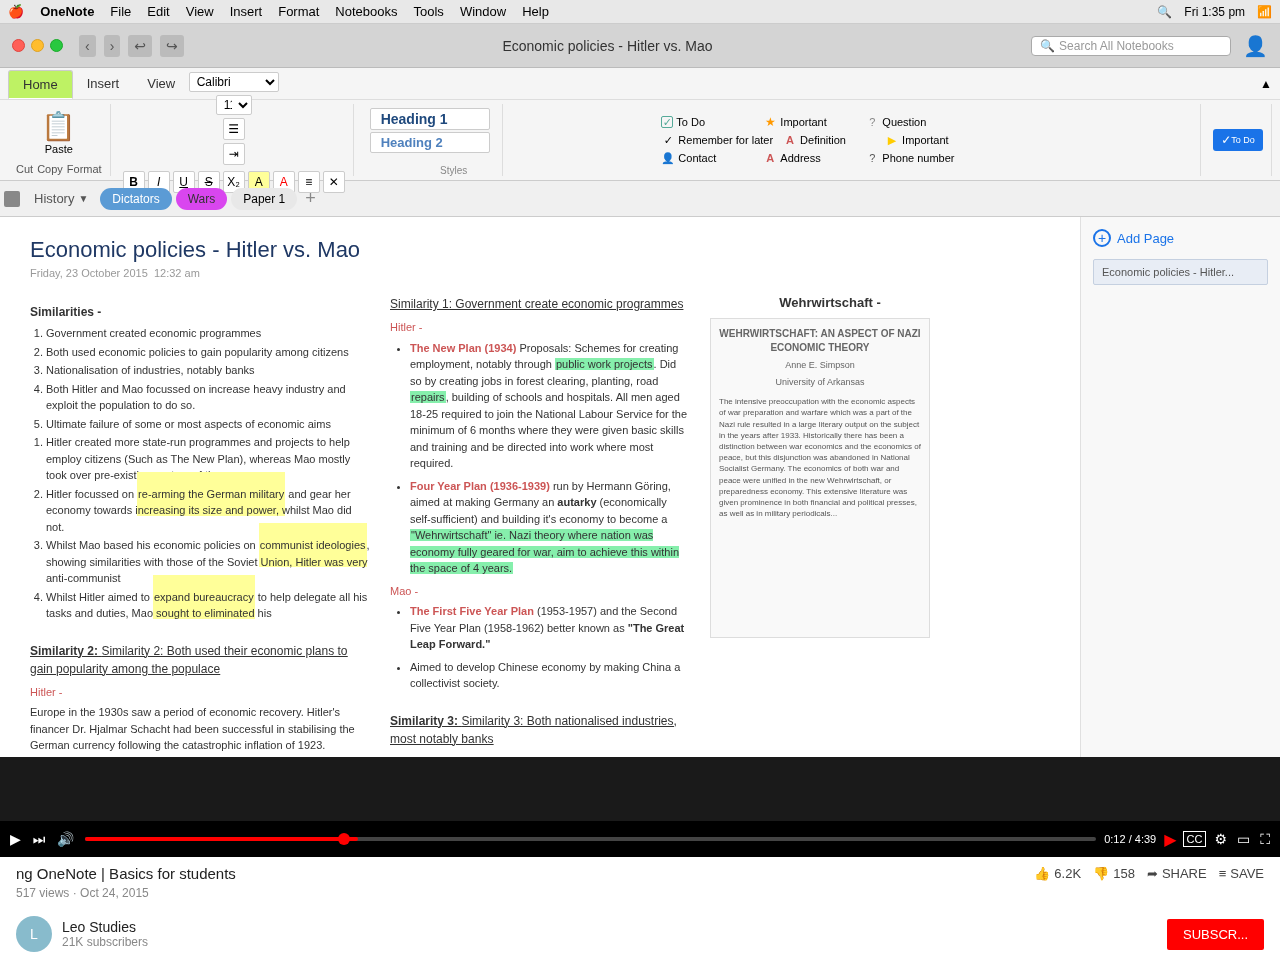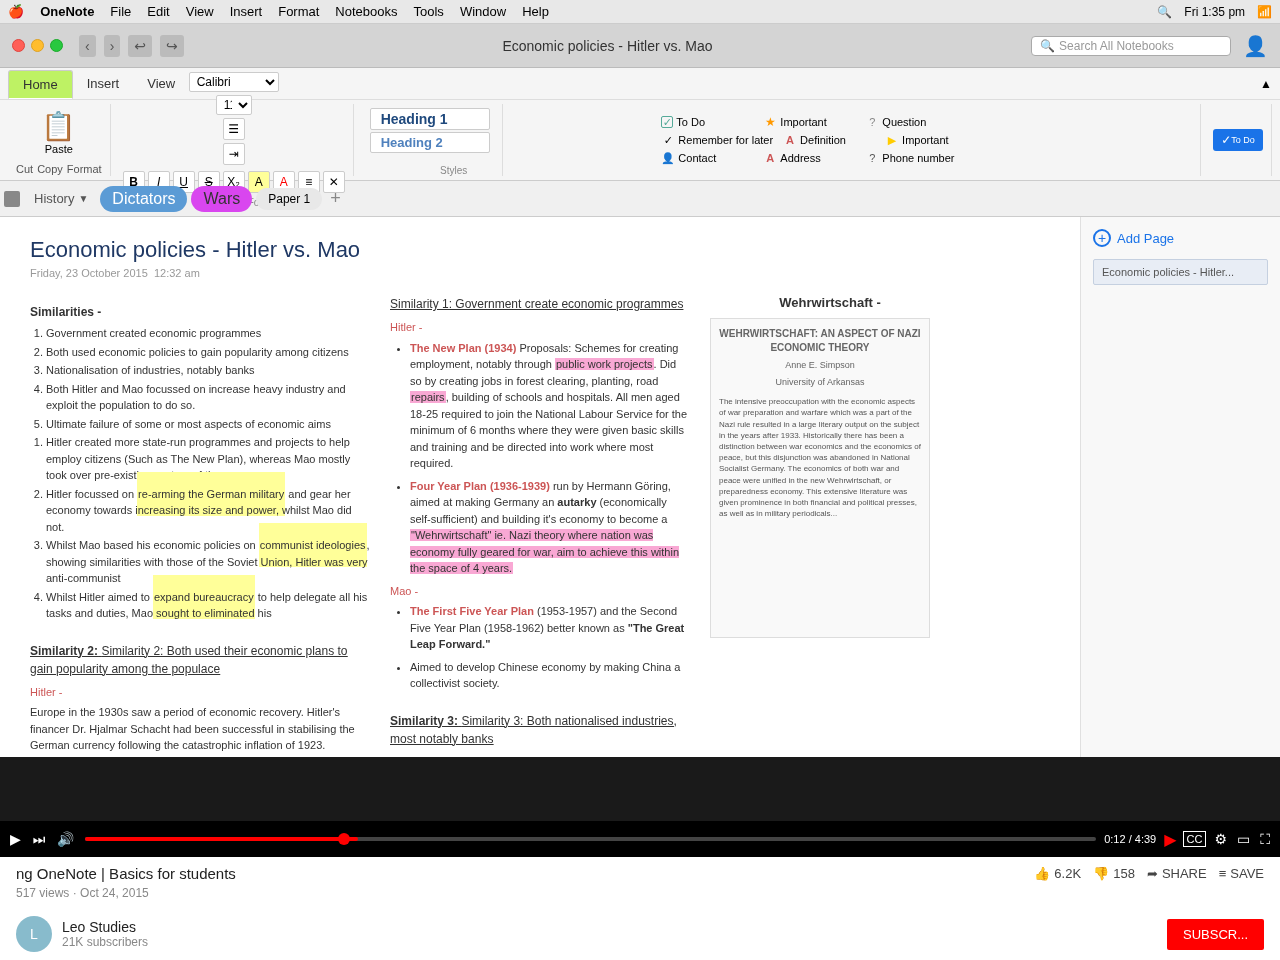--- a/index.html
+++ b/index.html
@@ -120,21 +120,21 @@
       background: #f0f0f0;
       height: 36px;
       display: flex;
       align-items: center;
       padding: 0 4px;
       border-bottom: 1px solid #ccc;
       gap: 4px;
     }
     .notebook-name { font-size: 13px; color: #555; display: flex; align-items: center; gap: 4px; cursor: pointer; padding: 4px 8px; }
     .notebook-name .chevron { font-size: 10px; }
-    .page-tab { padding: 4px 12px; border-radius: 16px; font-size: 16px; cursor: pointer; font-weight: 500; }
+    .page-tab { padding: 4px 12px; border-radius: 16px; font-size: 12px; cursor: pointer; font-weight: 500; }
     .tab-blue { background: #5b9bd5; color: white; }
     .tab-pink { background: #d946ef; color: #333; }
     .tab-add { background: none; border: none; font-size: 18px; color: #888; cursor: pointer; padding: 0 4px; }
 
     
     .main-area {
       display: flex;
       height: calc(960px - 24px - 44px - 116px - 36px - 200px);
       min-height: 380px;
       background: #fff;
@@ -162,21 +162,21 @@
 
     .summary-title { text-align: center; text-decoration: underline; font-size: 12px; margin-bottom: 6px; }
     .section-heading { font-size: 12px; font-weight: bold; margin-top: 8px; margin-bottom: 4px; }
     .numbered-list { padding-left: 16px; }
     .numbered-list li { margin-bottom: 2px; }
     .similarity-heading { font-size: 12px; text-decoration: underline; margin-bottom: 6px; font-weight: normal; }
     .similarity-heading strong { font-weight: bold; }
     .sub-heading { font-size: 11px; color: #c55; margin-bottom: 4px; }
     .bullet-list { padding-left: 20px; }
     .bullet-list li { margin-bottom: 6px; }
-    .highlight-pink { background: #f9a8d4; padding: 0 1px; }
+    .highlight-pink { background: #86efac; padding: 0 1px; }
     .highlight-yellow { background: #ffff99; padding: 16px 1px; }
     .text-red { color: #c55; font-weight: bold; }
     .img-placeholder {
       background: #f9f9f9;
       border: 1px solid #ddd;
       padding: 8px;
       font-size: 9px;
       color: #666;
       line-height: 1.4;
       width: 220px;

